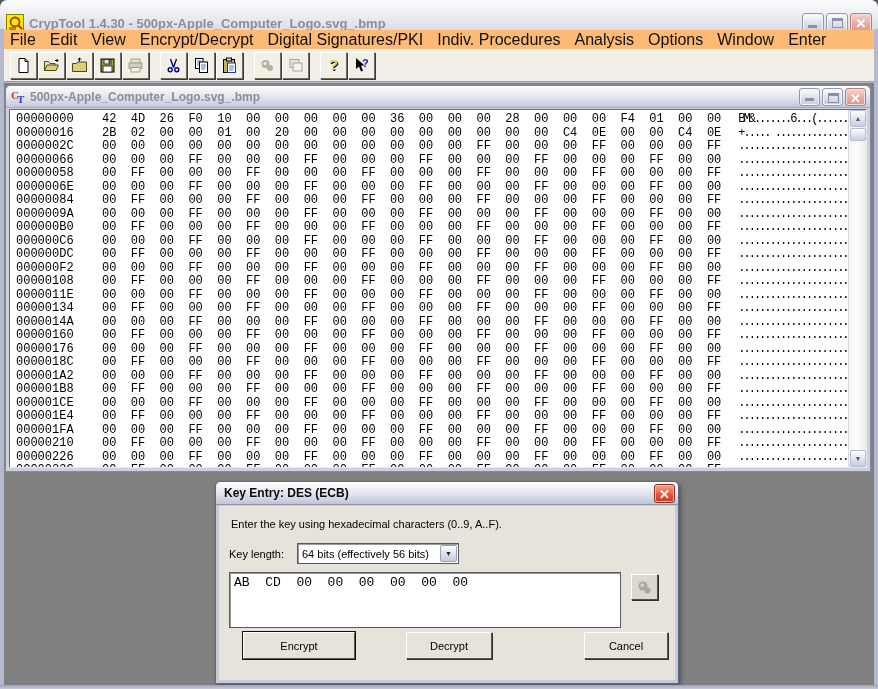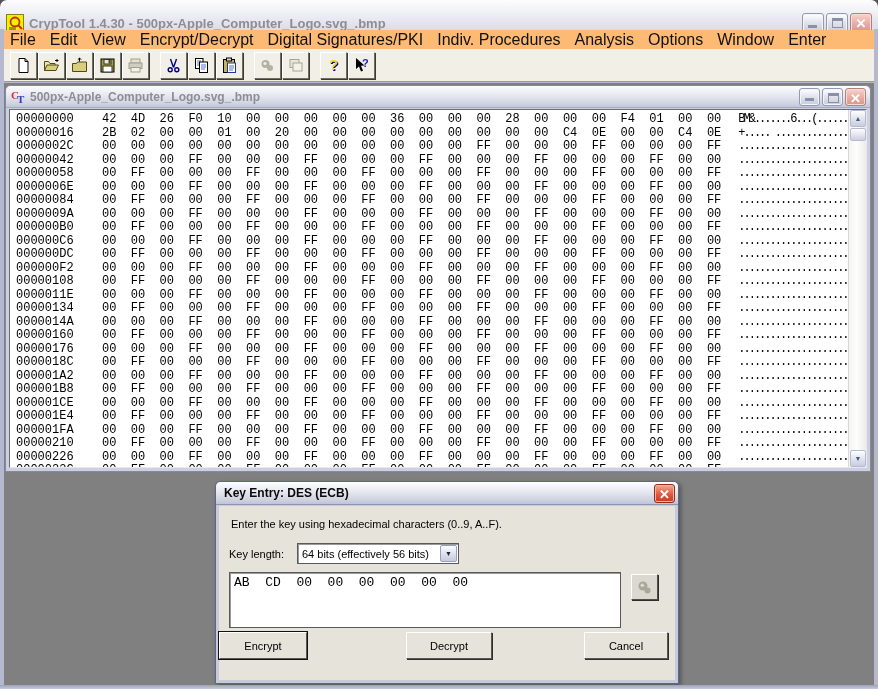--- a/index.html
+++ b/index.html
@@ -114,21 +114,21 @@
     background:#fff; border:1px solid #595959; box-shadow:inset 1px 1px 0 #9a9a9a;
     font-family:"Liberation Mono","DejaVu Sans Mono", monospace; font-size:13px;
     padding:2px 4px; resize:none; overflow:hidden; white-space:pre; }
   .key-icon-btn { position:absolute; left:412px; top:68px; width:27px; height:26px;
     background:#dbd8cf; border:1px solid; border-color:#ffffff #50504a #50504a #ffffff;
     box-shadow:1px 1px 0 #2e2e29; display:flex; align-items:center; justify-content:center; }
   .dlg-btn { position:absolute; top:126px; height:27px; background:#e6e3da;
     border:1px solid; border-color:#ffffff #58584f #58584f #ffffff;
     box-shadow:1px 1px 0 #30302b; font-size:11px; color:#000; text-align:center; }
   .dlg-btn.default { outline:1.5px solid #111; }
-  .btn-encrypt { left:0;  width:88px; }
+  .btn-encrypt { left:24px;  width:112px; }
   .btn-decrypt { left:187px; width:86px; }
   .btn-cancel  { left:365px; width:84px; }
 </style>
 </head>
 <body>
 
 <div class="window">
 
   <div class="titlebar">
     <div class="app-icon">
@@ -274,21 +274,21 @@
           <div class="cap-btn close-pale">
               <span class="glyph-x">✕</span>
             </div>
         </div>
       </div>
       <div class="child-client">
         <div class="hex-rows" id="hex-rows">
             <div class="hexrow"><span class="addr">00000000</span><span class="hex">42  4D  26  F0  10  00  00  00  00  00  36  00  00  00  28  00  00  00  F4  01  00  00</span><span class="ascii">BM&amp;.......6...(.......</span></div>
             <div class="hexrow"><span class="addr">00000016</span><span class="hex">2B  02  00  00  01  00  20  00  00  00  00  00  00  00  00  00  C4  0E  00  00  C4  0E</span><span class="ascii">+..... ...............</span></div>
             <div class="hexrow"><span class="addr">0000002C</span><span class="hex">00  00  00  00  00  00  00  00  00  00  00  00  00  FF  00  00  00  FF  00  00  00  FF</span><span class="ascii">......................</span></div>
-            <div class="hexrow"><span class="addr">00000042</span><span class="hex">00  00  00  FF  00  00  00  FF  00  00  00  FF  00  00  00  FF  00  00  00  FF  00  00</span><span class="ascii">......................</span></div>
+            <div class="hexrow"><span class="addr">00000066</span><span class="hex">00  00  00  FF  00  00  00  FF  00  00  00  FF  00  00  00  FF  00  00  00  FF  00  00</span><span class="ascii">......................</span></div>
             <div class="hexrow"><span class="addr">00000058</span><span class="hex">00  FF  00  00  00  FF  00  00  00  FF  00  00  00  FF  00  00  00  FF  00  00  00  FF</span><span class="ascii">......................</span></div>
             <div class="hexrow"><span class="addr">0000006E</span><span class="hex">00  00  00  FF  00  00  00  FF  00  00  00  FF  00  00  00  FF  00  00  00  FF  00  00</span><span class="ascii">......................</span></div>
             <div class="hexrow"><span class="addr">00000084</span><span class="hex">00  FF  00  00  00  FF  00  00  00  FF  00  00  00  FF  00  00  00  FF  00  00  00  FF</span><span class="ascii">......................</span></div>
             <div class="hexrow"><span class="addr">0000009A</span><span class="hex">00  00  00  FF  00  00  00  FF  00  00  00  FF  00  00  00  FF  00  00  00  FF  00  00</span><span class="ascii">......................</span></div>
             <div class="hexrow"><span class="addr">000000B0</span><span class="hex">00  FF  00  00  00  FF  00  00  00  FF  00  00  00  FF  00  00  00  FF  00  00  00  FF</span><span class="ascii">......................</span></div>
             <div class="hexrow"><span class="addr">000000C6</span><span class="hex">00  00  00  FF  00  00  00  FF  00  00  00  FF  00  00  00  FF  00  00  00  FF  00  00</span><span class="ascii">......................</span></div>
             <div class="hexrow"><span class="addr">000000DC</span><span class="hex">00  FF  00  00  00  FF  00  00  00  FF  00  00  00  FF  00  00  00  FF  00  00  00  FF</span><span class="ascii">......................</span></div>
             <div class="hexrow"><span class="addr">000000F2</span><span class="hex">00  00  00  FF  00  00  00  FF  00  00  00  FF  00  00  00  FF  00  00  00  FF  00  00</span><span class="ascii">......................</span></div>
             <div class="hexrow"><span class="addr">00000108</span><span class="hex">00  FF  00  00  00  FF  00  00  00  FF  00  00  00  FF  00  00  00  FF  00  00  00  FF</span><span class="ascii">......................</span></div>
             <div class="hexrow"><span class="addr">0000011E</span><span class="hex">00  00  00  FF  00  00  00  FF  00  00  00  FF  00  00  00  FF  00  00  00  FF  00  00</span><span class="ascii">......................</span></div>

